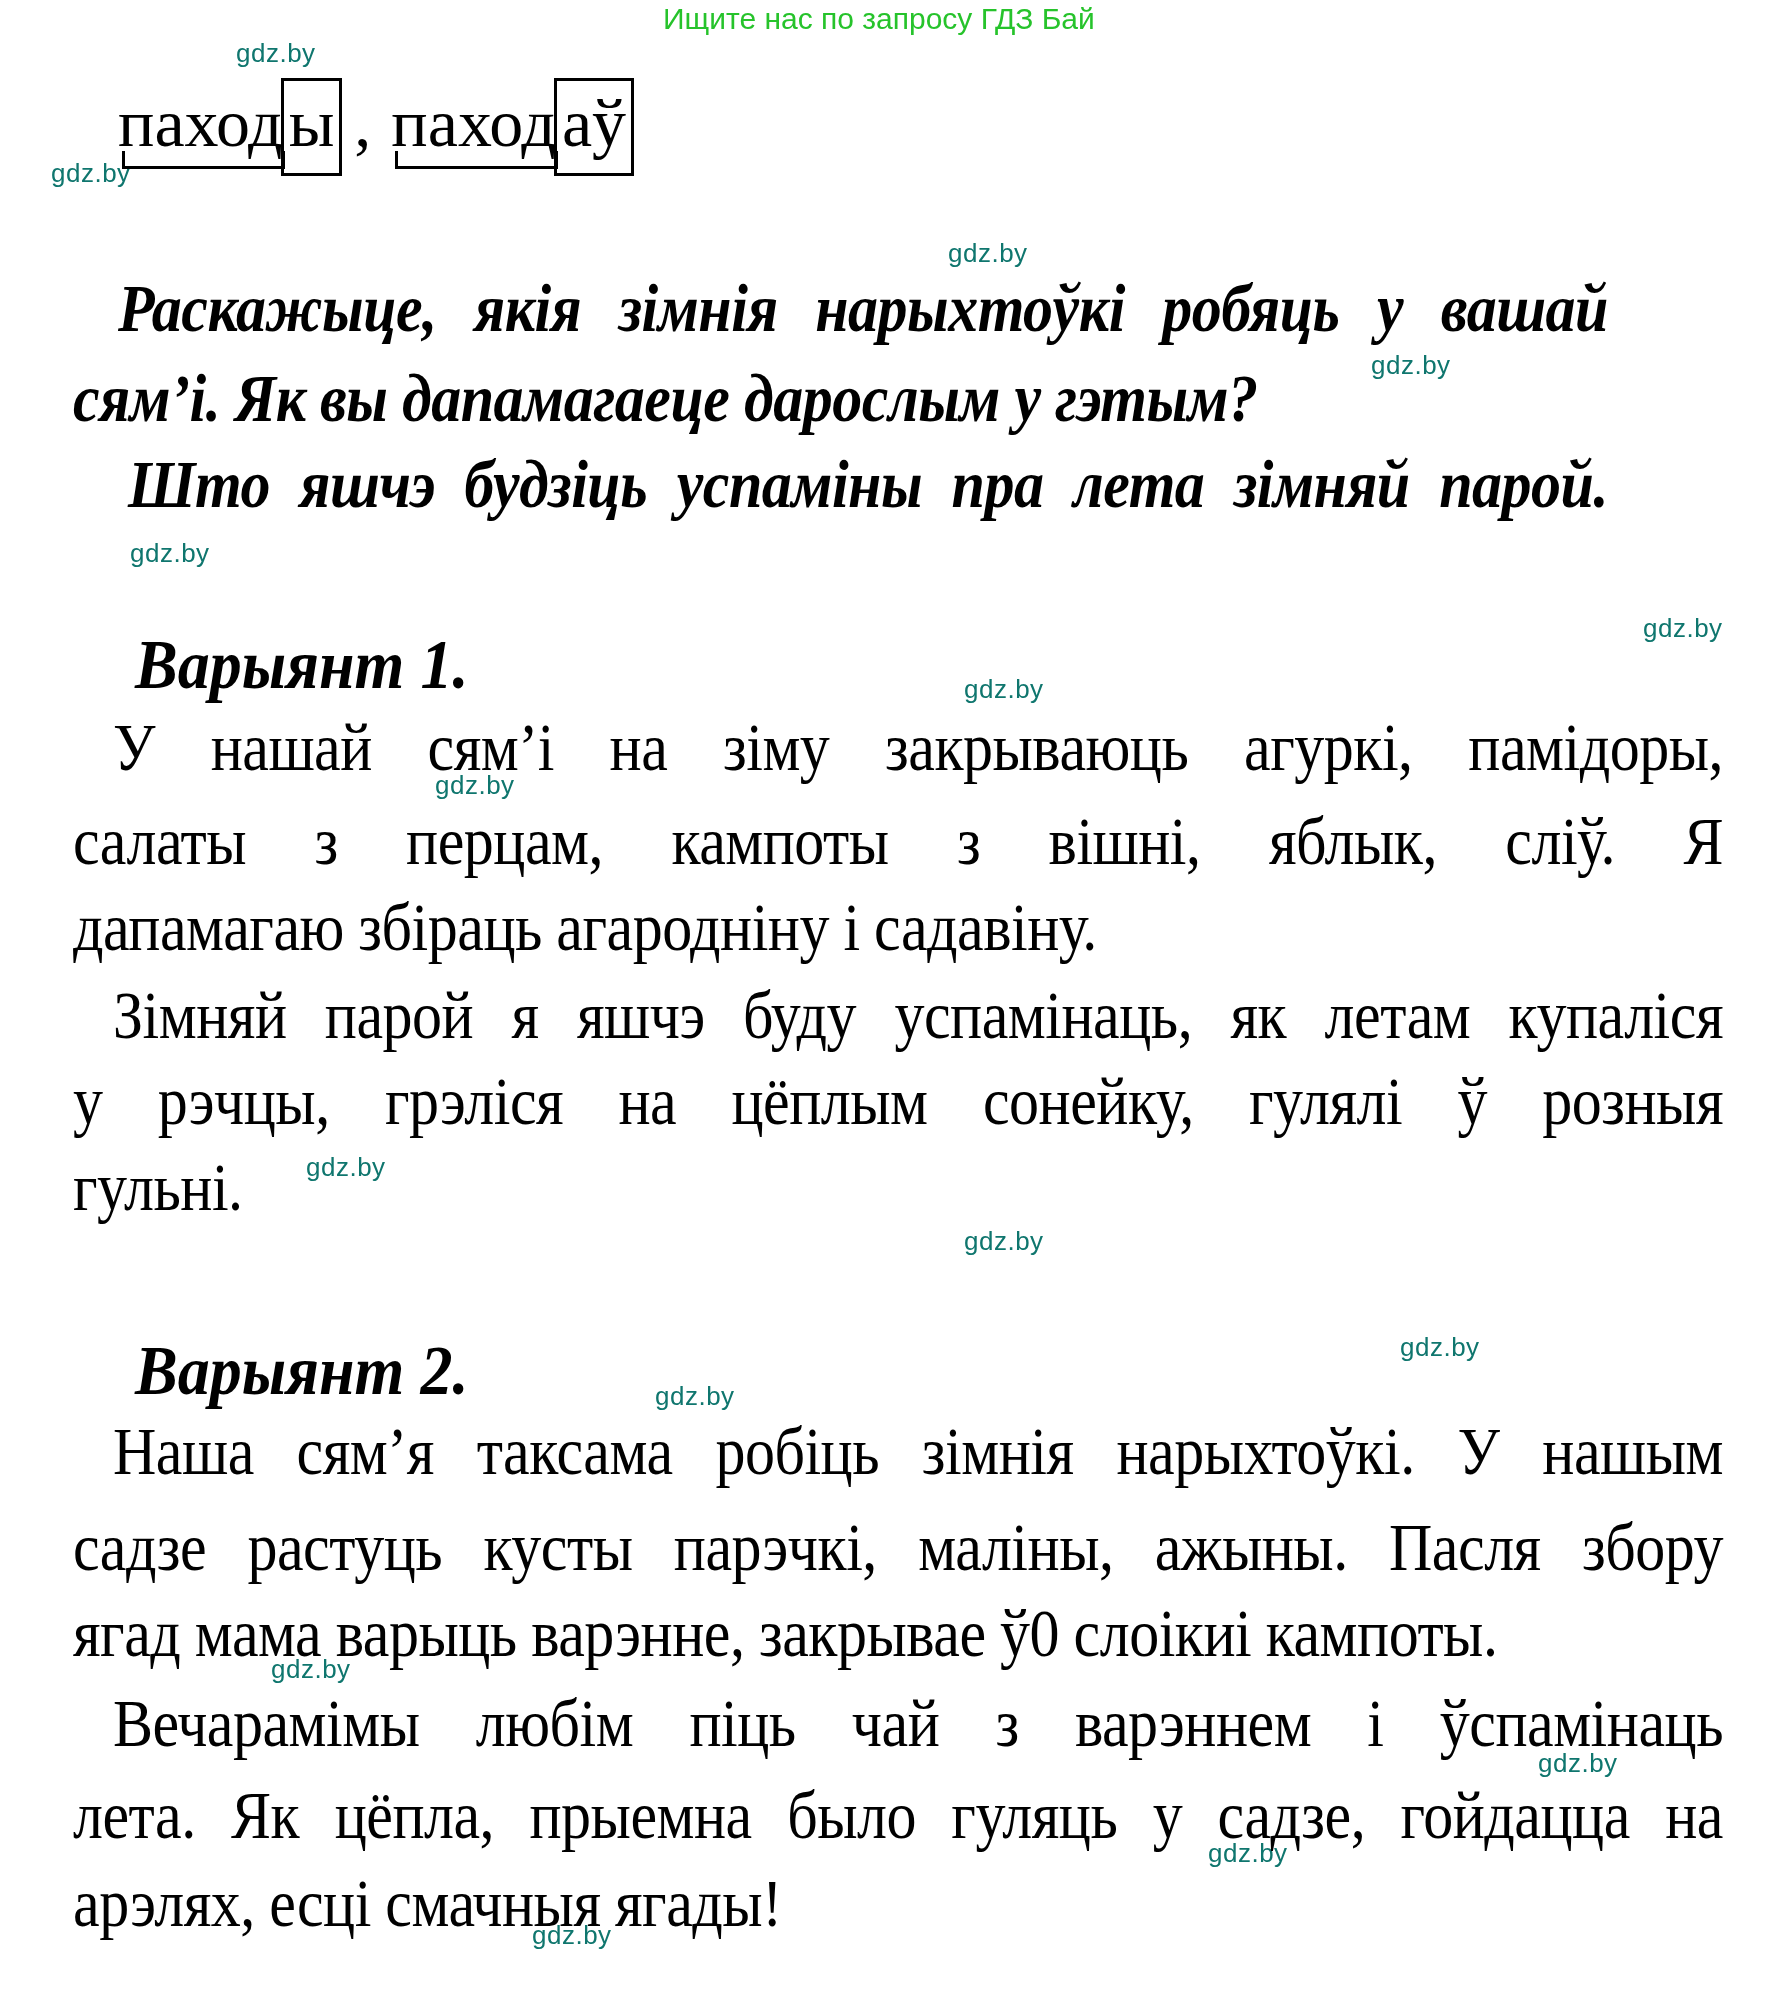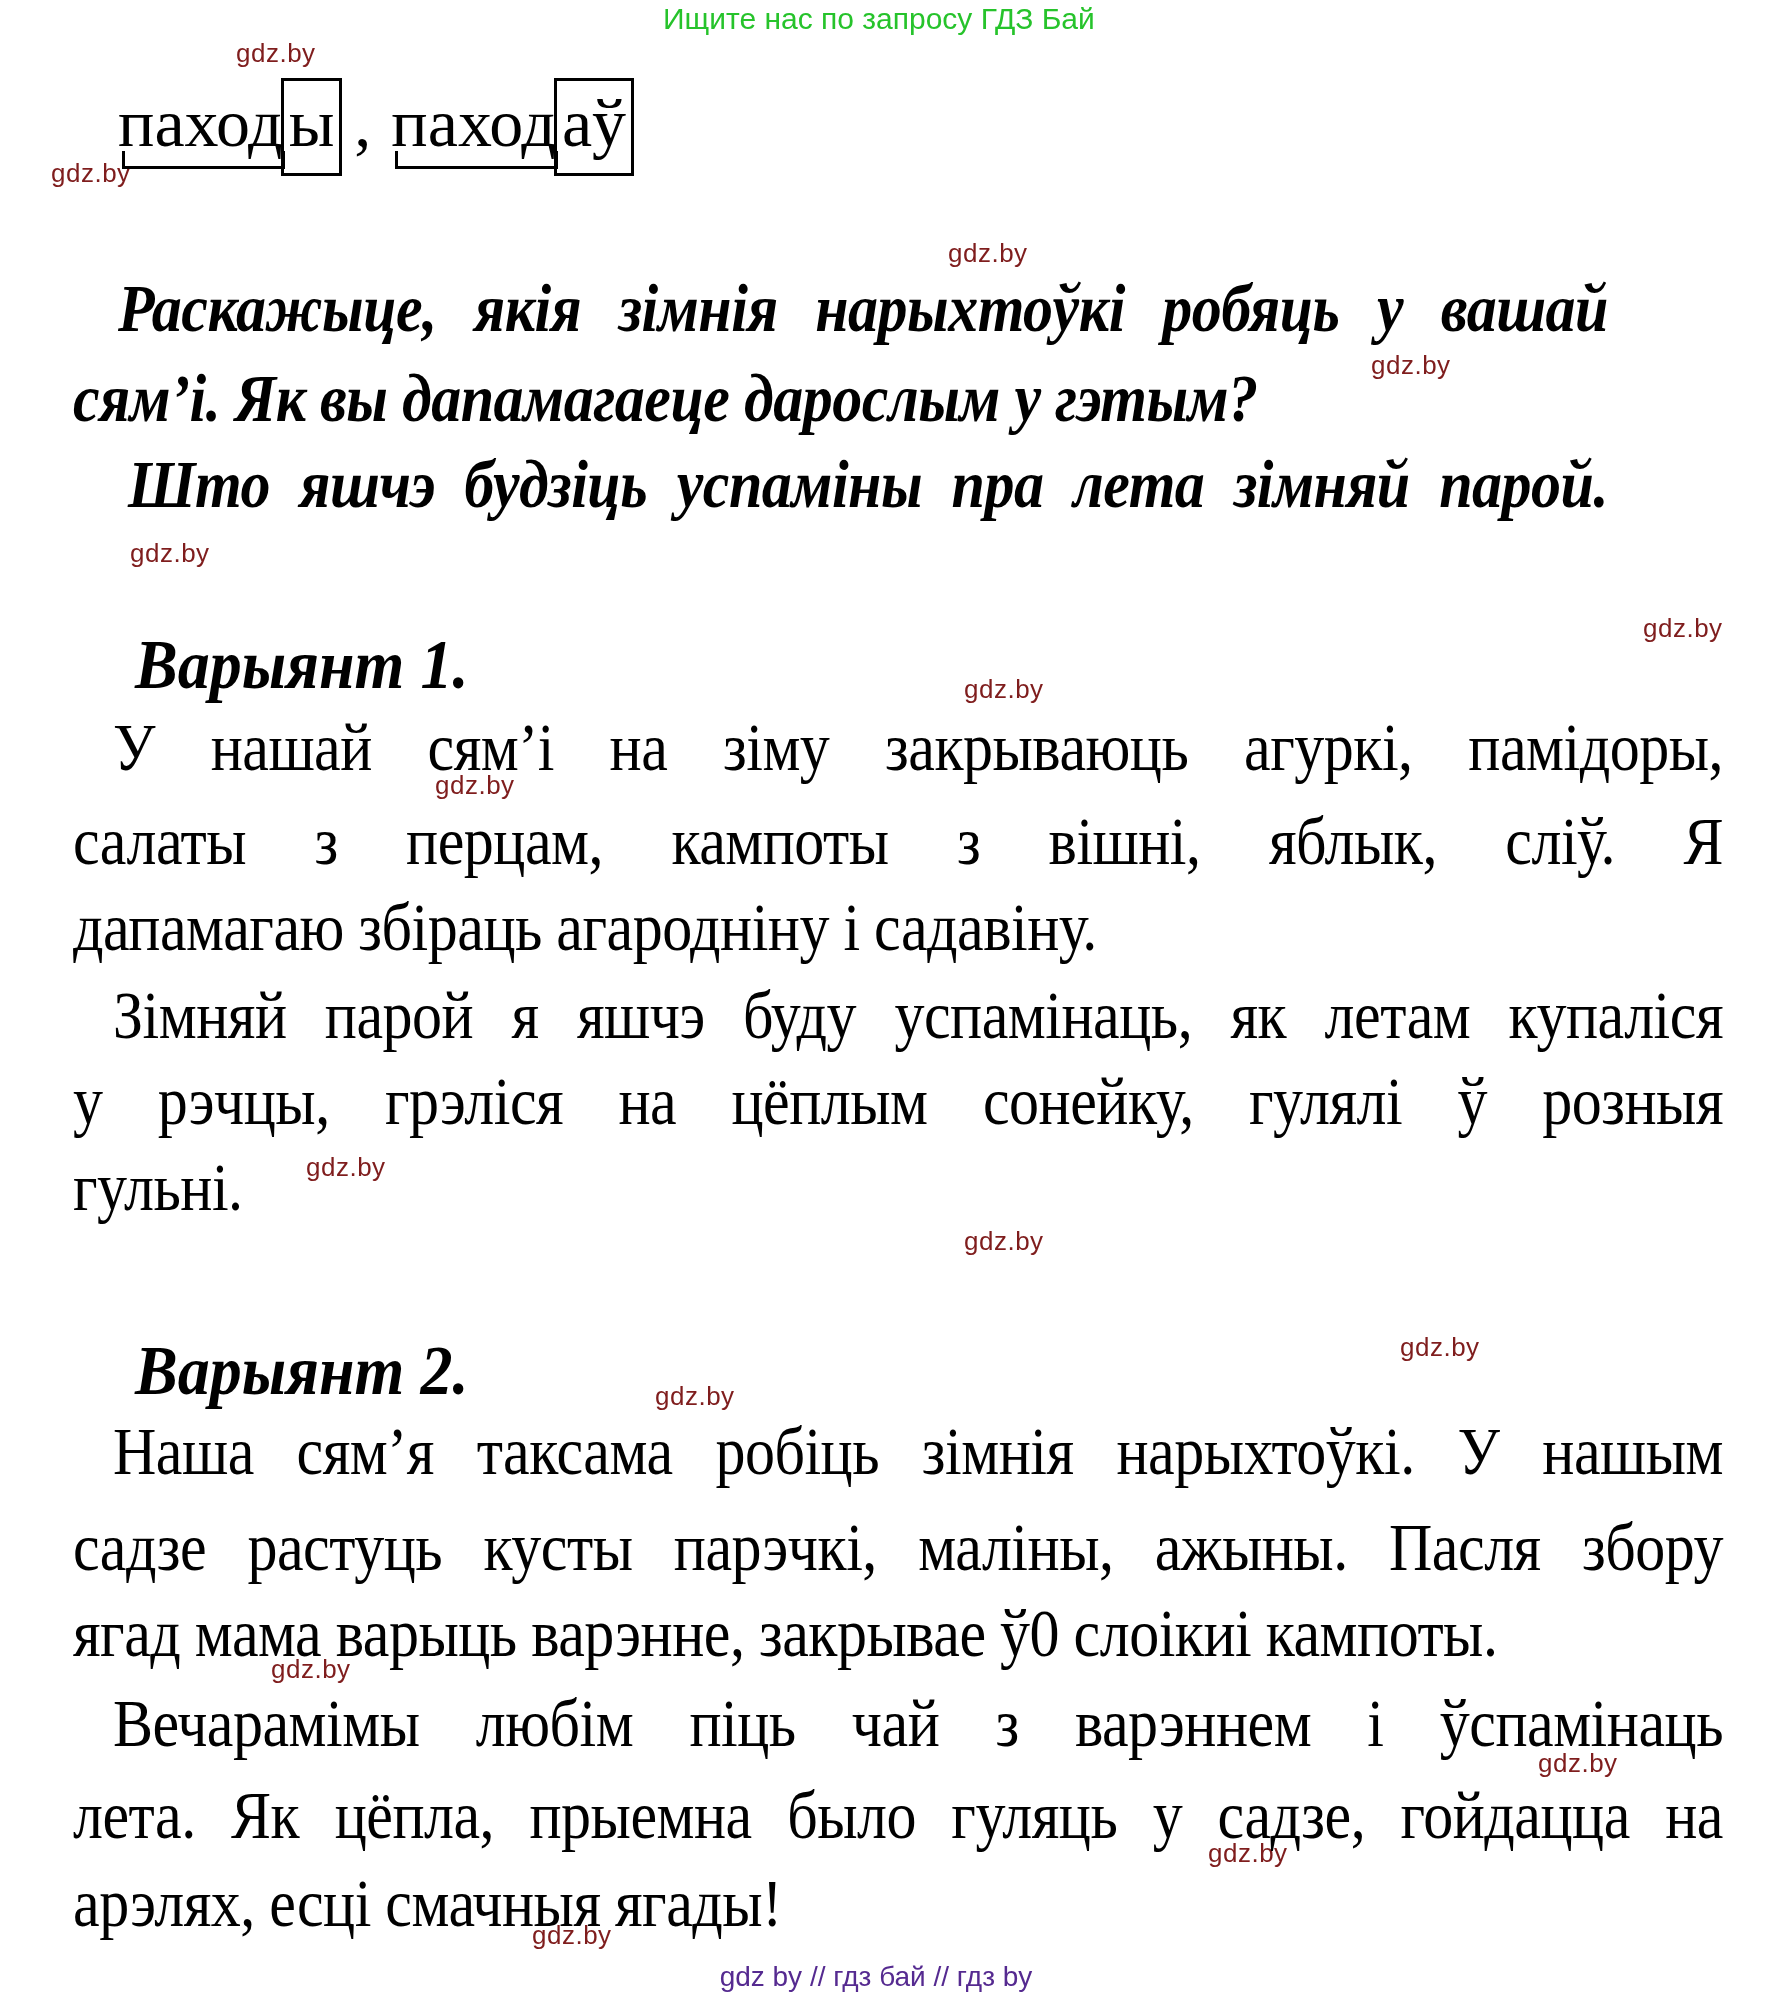--- a/index.html
+++ b/index.html
@@ -22,21 +22,21 @@
   .promo{
     position:absolute;
     left:640px;top:2px;
     font:30px/1.1 "Liberation Sans",sans-serif;
     color:var(--promo-green,#26c32b);
   }
   
   .wm{
     position:absolute;
     font:26px/1 "Liberation Sans",sans-serif;
-    color:#7f1d1d;
+    color:#0f766e;
     letter-spacing:0.5px;
   }
   
   .morph{
     position:absolute;
     left:95px;top:86px;
     font:68px/1 "Liberation Serif",serif;
     white-space:nowrap;
   }
   .morph .word{display:inline-block;}
@@ -144,15 +144,14 @@
   <div class="heading" style="top:1336px;">Варыянт 2.</div>
 
   <div class="line jl ind40" style="top:1416px;">Наша сям’я таксама робіць зімнія нарыхтоўкі. У нашым</div>
   <div class="line jl" style="top:1512px;">садзе растуць кусты парэчкі, маліны, ажыны. Пасля збору</div>
   <div class="line ll" style="top:1598px;">ягад мама варыць варэнне, закрывае ў0 слоікиі кампоты.</div>
 
   <div class="line jl ind40" style="top:1688px;">Вечарамімы любім піць чай з варэннем і ўспамінаць</div>
   <div class="line jl" style="top:1780px;">лета. Як цёпла, прыемна было гуляць у садзе, гойдацца на</div>
   <div class="line ll" style="top:1868px;">арэлях, есці смачныя ягады!</div>
 
-  <div class="footer">gdz by  //  гдз бай  //  гдз by</div>
 
 </div>
 
 </body></html>

